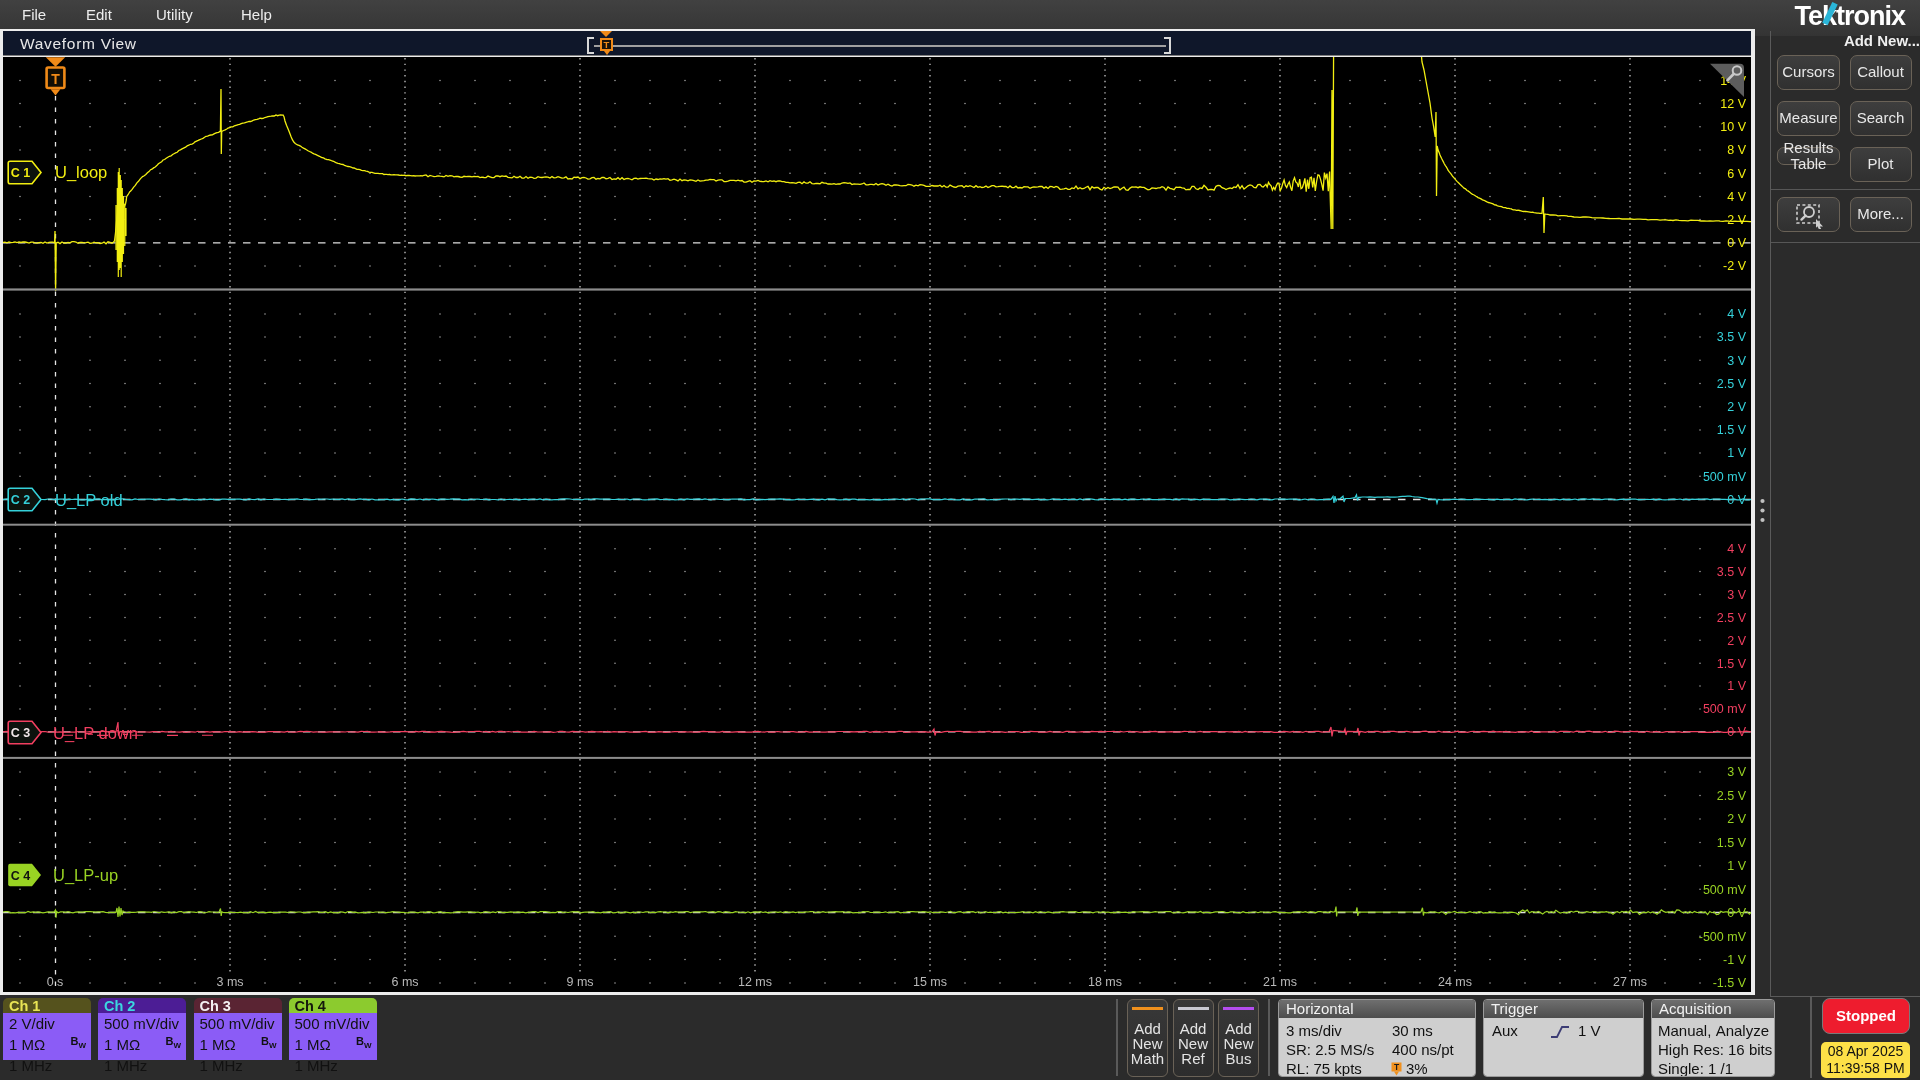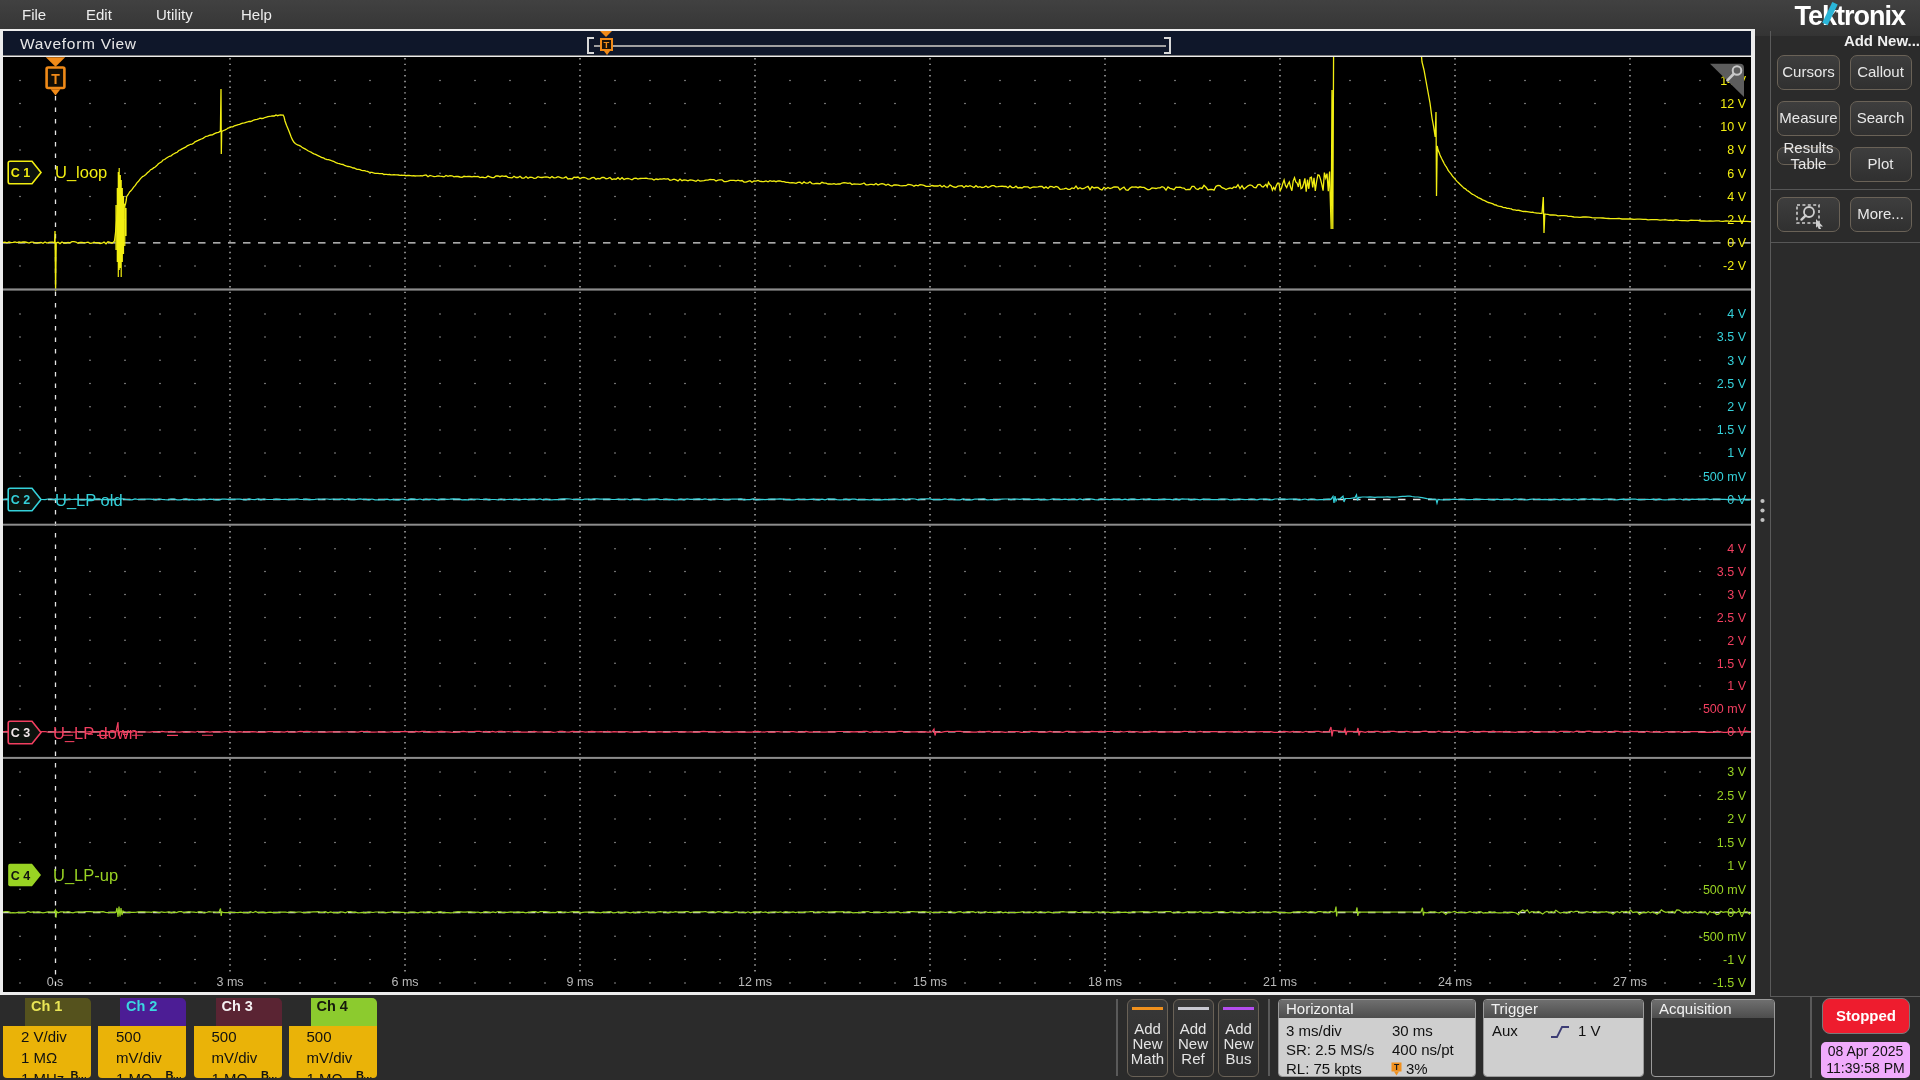--- a/index.html
+++ b/index.html
@@ -20,37 +20,37 @@
 .rightline { left:1770px; top:31px; width:1px; height:965px; background:#5a5a5a; }
 .rightbottom { left:1770px; top:995.5px; width:150px; height:1px; background:#5a5a5a; }
 .addnew { left:1770px; top:32px; width:150px; height:15px; text-align:right;
   color:#f0f0f0; font-size:15px; font-weight:bold; }
 .rbtn { background:linear-gradient(#3e3e3e,#303030); border:1px solid #6a6257;
   border-radius:7px; color:#e8e8e8; font-size:15px; display:flex;
   align-items:center; justify-content:center; text-align:center; line-height:16.5px; }
 .sep { background:#575757; height:1px; }
 .chbadge { width:88px; height:80px; border-radius:5px 5px 4px 4px; overflow:hidden;
   font-size:15px; }
-.chhead { height:28px; padding-left:6px; font-weight:bold; font-size:14.5px; line-height:17px;margin-left:22px; }
-.chbody { background:#eab308; height:68px; color:#111; padding:1px 5px 0 18px;
+.chhead { height:15px; padding-left:6px; font-weight:bold; font-size:14.5px; line-height:17px; }
+.chbody { background:#8b5cf6; height:47px; color:#111; padding:1px 5px 0 6px;
   line-height:20.8px; position:relative; }
 .bw { position:absolute; right:5px; bottom:3px; font-size:11px; font-weight:bold; }
 .bw sub { font-size:8px; }
 .addbtn { width:41px; height:77.5px; background:linear-gradient(#383838,#2d2d2d);
   border:1px solid #6a6257; border-radius:6px; color:#e4e4e4; font-size:15px;
   text-align:center; line-height:15.2px; padding-top:21px; position:absolute; }
 .addbtn .cline { position:absolute; top:6.5px; left:4px; right:4px; height:3px; }
 .panel { position:absolute; border-radius:4px; overflow:hidden; border:1px solid #9a9a9a; }
 .phead { height:18px; background:linear-gradient(#6f6f6f,#4d4d4d); color:#f2f2f2;
   font-size:15px; padding-left:7px; line-height:18px; }
 .pbody { background:#cfcfcf; color:#111; font-size:15px; }
 .stopped { left:1822px; top:998px; width:88px; height:36px; background:#ee1c2e;
   border:1px solid #7a7a7a; border-radius:8px; color:#fff; font-weight:bold;
   font-size:15px; text-align:center; line-height:34px; }
-.datetime { left:1821px; top:1041.5px; width:89px; height:36px; background:#f0abfc;
+.datetime { left:1821px; top:1041.5px; width:89px; height:36px; background:#fde047;
   border-radius:5px; color:#111; font-size:14px; text-align:center; line-height:17.5px;
   padding-top:1px; }
 .vsep { position:absolute; width:1.5px; background:#5a5a5a; }
 </style></head>
 <body>
 <div class="abs menubar">
   <span style="left:22px">File</span>
     <span style="left:86px">Edit</span>
   <span style="left:156px">Utility</span>
     <span style="left:241px">Help</span>
@@ -219,15 +219,21 @@
   <div class="pbody" style="height:60px;position:relative">
     <span style="position:absolute;left:8px;top:4px">Aux</span>
     <svg style="position:absolute;left:66px;top:7px" width="20" height="14" viewBox="0 0 20 14">
         <path d="M1,12 H7 L12,2 H19" fill="none" stroke="#3c3c74" stroke-width="1.8"></path>
       </svg>
     <span style="position:absolute;left:94px;top:4px">1 V</span>
   </div>
 </div>
 <div class="panel" style="left:1651px;top:999px;width:124px;height:78px">
   <div class="phead">Acquisition</div>
+  <div class="pbody" style="height:60px;position:relative">
+    <span style="position:absolute;left:6px;top:4px">Manual,</span>
+      <span style="position:absolute;right:5px;top:4px">Analyze</span>
+    <span style="position:absolute;left:6px;top:23px">High Res: 16 bits</span>
+    <span style="position:absolute;left:6px;top:42px">Single: 1 /1</span>
+  </div>
 </div>
 <div class="vsep" style="left:1810px;top:997px;height:81px"></div>
 <div class="abs stopped">Stopped</div>
 <div class="abs datetime">08 Apr 2025<br>11:39:58 PM</div>
 </body></html>

